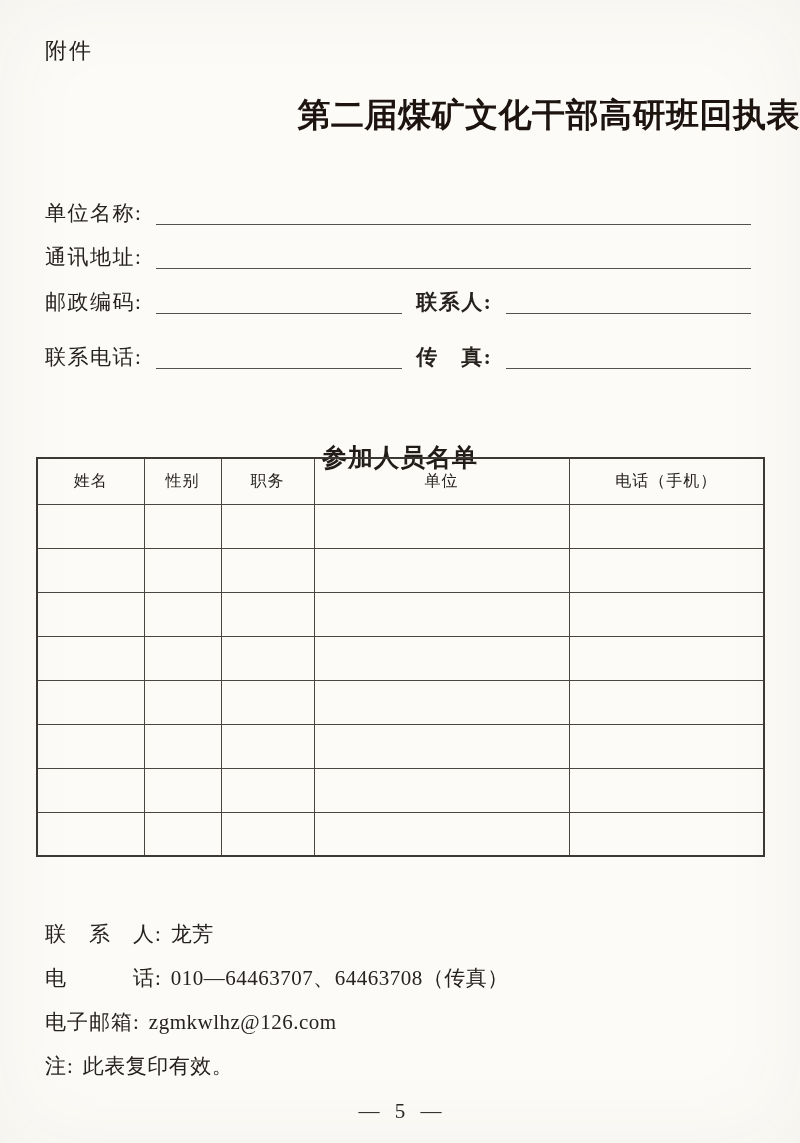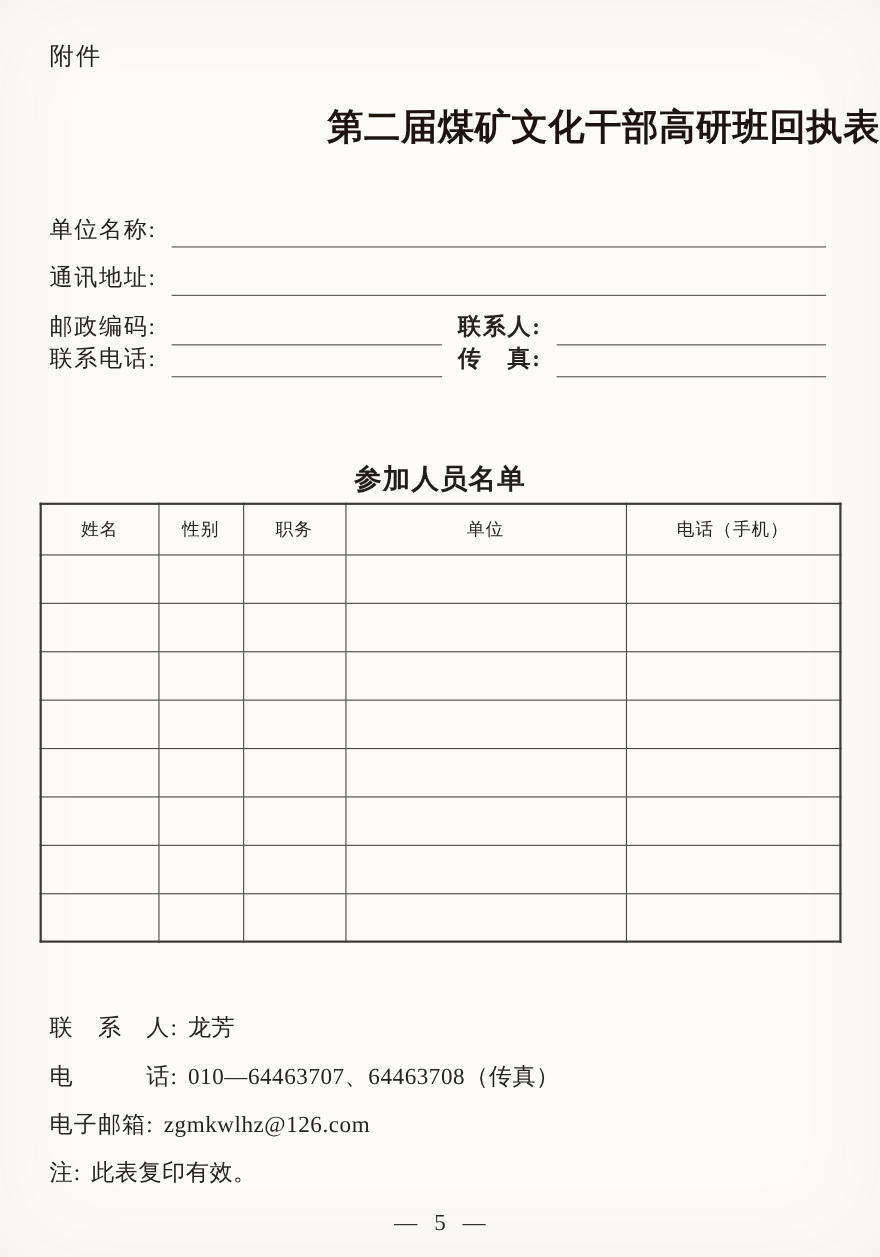--- a/index.html
+++ b/index.html
@@ -30,39 +30,39 @@
     font-weight: 700;
     letter-spacing: 0.5px;
     color: #1d1410;
   }
   .form-row {
     position: absolute;
     left: 45px;
     width: 706px;
     height: 29px;
     display: flex;
-    align-items: flex-start;
+    align-items: flex-end;
     font-size: 21px;
   }
   .form-row .flabel {
     flex: none;
     line-height: 1.15;
     white-space: pre;
     letter-spacing: 1.5px;
   }
   .blank-line {
     border-bottom: 1.6px solid #55504b;
     align-self: stretch;
   }
   .grow { flex: 1 1 auto; margin-left: 14px; }
   .fixed-line { flex: none; width: 246px; margin-left: 14px; }
   .second-label { margin-left: 14px; font-weight: bold; }
   .section-heading {
     position: absolute;
-    left: 0; top: 419px;
+    left: 0; top: 441px;
     width: 100%;
     text-align: center;
     font-size: 25px;
     font-weight: 700;
     letter-spacing: 1px;
     color: #221c18;
   }
   table.participants {
     position: absolute;
     left: 36px; top: 457px;
@@ -120,21 +120,21 @@
     <span class="blank-line grow"></span>
   </div>
 
   <div class="form-row" style="top:285px;">
     <span class="flabel">邮政编码:</span>
     <span class="blank-line fixed-line"></span>
     <span class="flabel second-label">联系人:</span>
     <span class="blank-line grow"></span>
   </div>
 
-  <div class="form-row" style="top:314px;">
+  <div class="form-row" style="top:340px;">
     <span class="flabel">联系电话:</span>
     <span class="blank-line fixed-line"></span>
     <span class="flabel second-label">传　真:</span>
     <span class="blank-line grow"></span>
   </div>
 
   <div class="section-heading">参加人员名单</div>
 
   <table class="participants">
     <colgroup>

